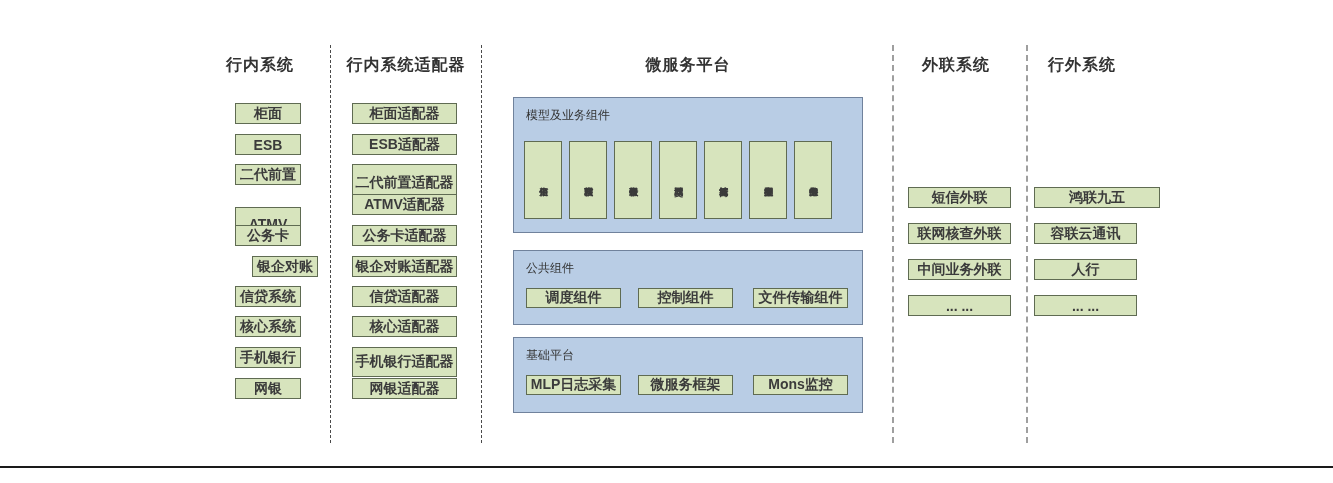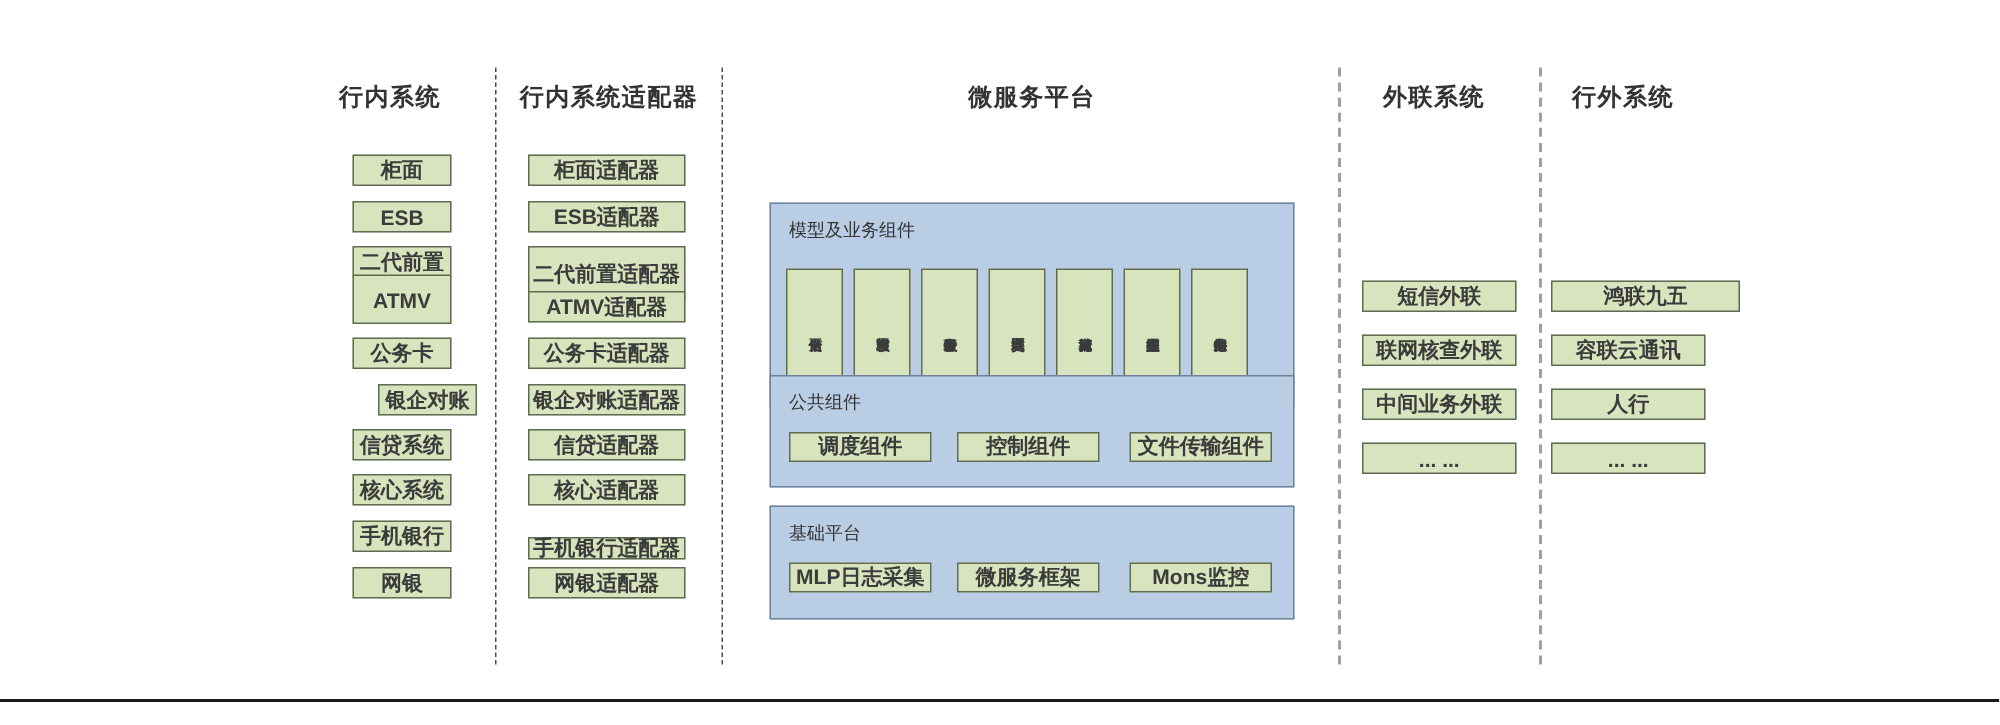--- a/index.html
+++ b/index.html
@@ -62,40 +62,40 @@
 
   <div class="col-title" style="left:180px;top:55px;">行内系统</div>
   <div class="col-title" style="left:326px;top:55px;">行内系统适配器</div>
   <div class="col-title" style="left:608px;top:55px;">微服务平台</div>
   <div class="col-title" style="left:876px;top:55px;">外联系统</div>
   <div class="col-title" style="left:1002px;top:55px;">行外系统</div>
 
   <div class="gbox" style="left:235px;top:103px;width:66px;height:21px;">柜面</div>
   <div class="gbox" style="left:235px;top:134px;width:66px;height:21px;">ESB</div>
   <div class="gbox" style="left:235px;top:164px;width:66px;height:21px;">二代前置</div>
-  <div class="gbox" style="left:235px;top:183px;width:66px;height:33px;">ATMV</div>
+  <div class="gbox" style="left:235px;top:207px;width:66px;height:33px;">ATMV</div>
   <div class="gbox" style="left:235px;top:225px;width:66px;height:21px;">公务卡</div>
   <div class="gbox" style="left:252px;top:256px;width:66px;height:21px;">银企对账</div>
   <div class="gbox" style="left:235px;top:286px;width:66px;height:21px;">信贷系统</div>
   <div class="gbox" style="left:235px;top:316px;width:66px;height:21px;">核心系统</div>
   <div class="gbox" style="left:235px;top:347px;width:66px;height:21px;">手机银行</div>
   <div class="gbox" style="left:235px;top:378px;width:66px;height:21px;">网银</div>
 
   <div class="gbox" style="left:352px;top:103px;width:105px;height:21px;">柜面适配器</div>
   <div class="gbox" style="left:352px;top:134px;width:105px;height:21px;">ESB适配器</div>
   <div class="gbox" style="left:352px;top:164px;width:105px;height:37px;">二代前置适配器</div>
   <div class="gbox" style="left:352px;top:194px;width:105px;height:21px;">ATMV适配器</div>
   <div class="gbox" style="left:352px;top:225px;width:105px;height:21px;">公务卡适配器</div>
   <div class="gbox" style="left:352px;top:256px;width:105px;height:21px;">银企对账适配器</div>
   <div class="gbox" style="left:352px;top:286px;width:105px;height:21px;">信贷适配器</div>
   <div class="gbox" style="left:352px;top:316px;width:105px;height:21px;">核心适配器</div>
-  <div class="gbox" style="left:352px;top:358px;width:105px;height:15px;">手机银行适配器</div>
+  <div class="gbox" style="left:352px;top:347px;width:105px;height:30px;">手机银行适配器</div>
   <div class="gbox" style="left:352px;top:378px;width:105px;height:21px;">网银适配器</div>
 
-  <div class="panel" style="left:513px;top:97px;width:350px;height:136px;margin-top:38px;">
+  <div class="panel" style="left:513px;top:97px;width:350px;height:136px;">
     <div class="panel-title">模型及业务组件</div>
     <div class="gbox vtext" style="left:10px;top:43px;width:38px;height:78px;">短信平台</div>
     <div class="gbox vtext" style="left:55px;top:43px;width:38px;height:78px;">联网核查</div>
     <div class="gbox vtext" style="left:100px;top:43px;width:38px;height:78px;">银联及银行卡</div>
     <div class="gbox vtext" style="left:145px;top:43px;width:38px;height:78px;">同城票交</div>
     <div class="gbox vtext" style="left:190px;top:43px;width:38px;height:78px;">城商行清算</div>
     <div class="gbox vtext" style="left:235px;top:43px;width:38px;height:78px;">中间业务模型</div>
     <div class="gbox vtext" style="left:280px;top:43px;width:38px;height:78px;">中间业务组件</div>
   </div>
 

